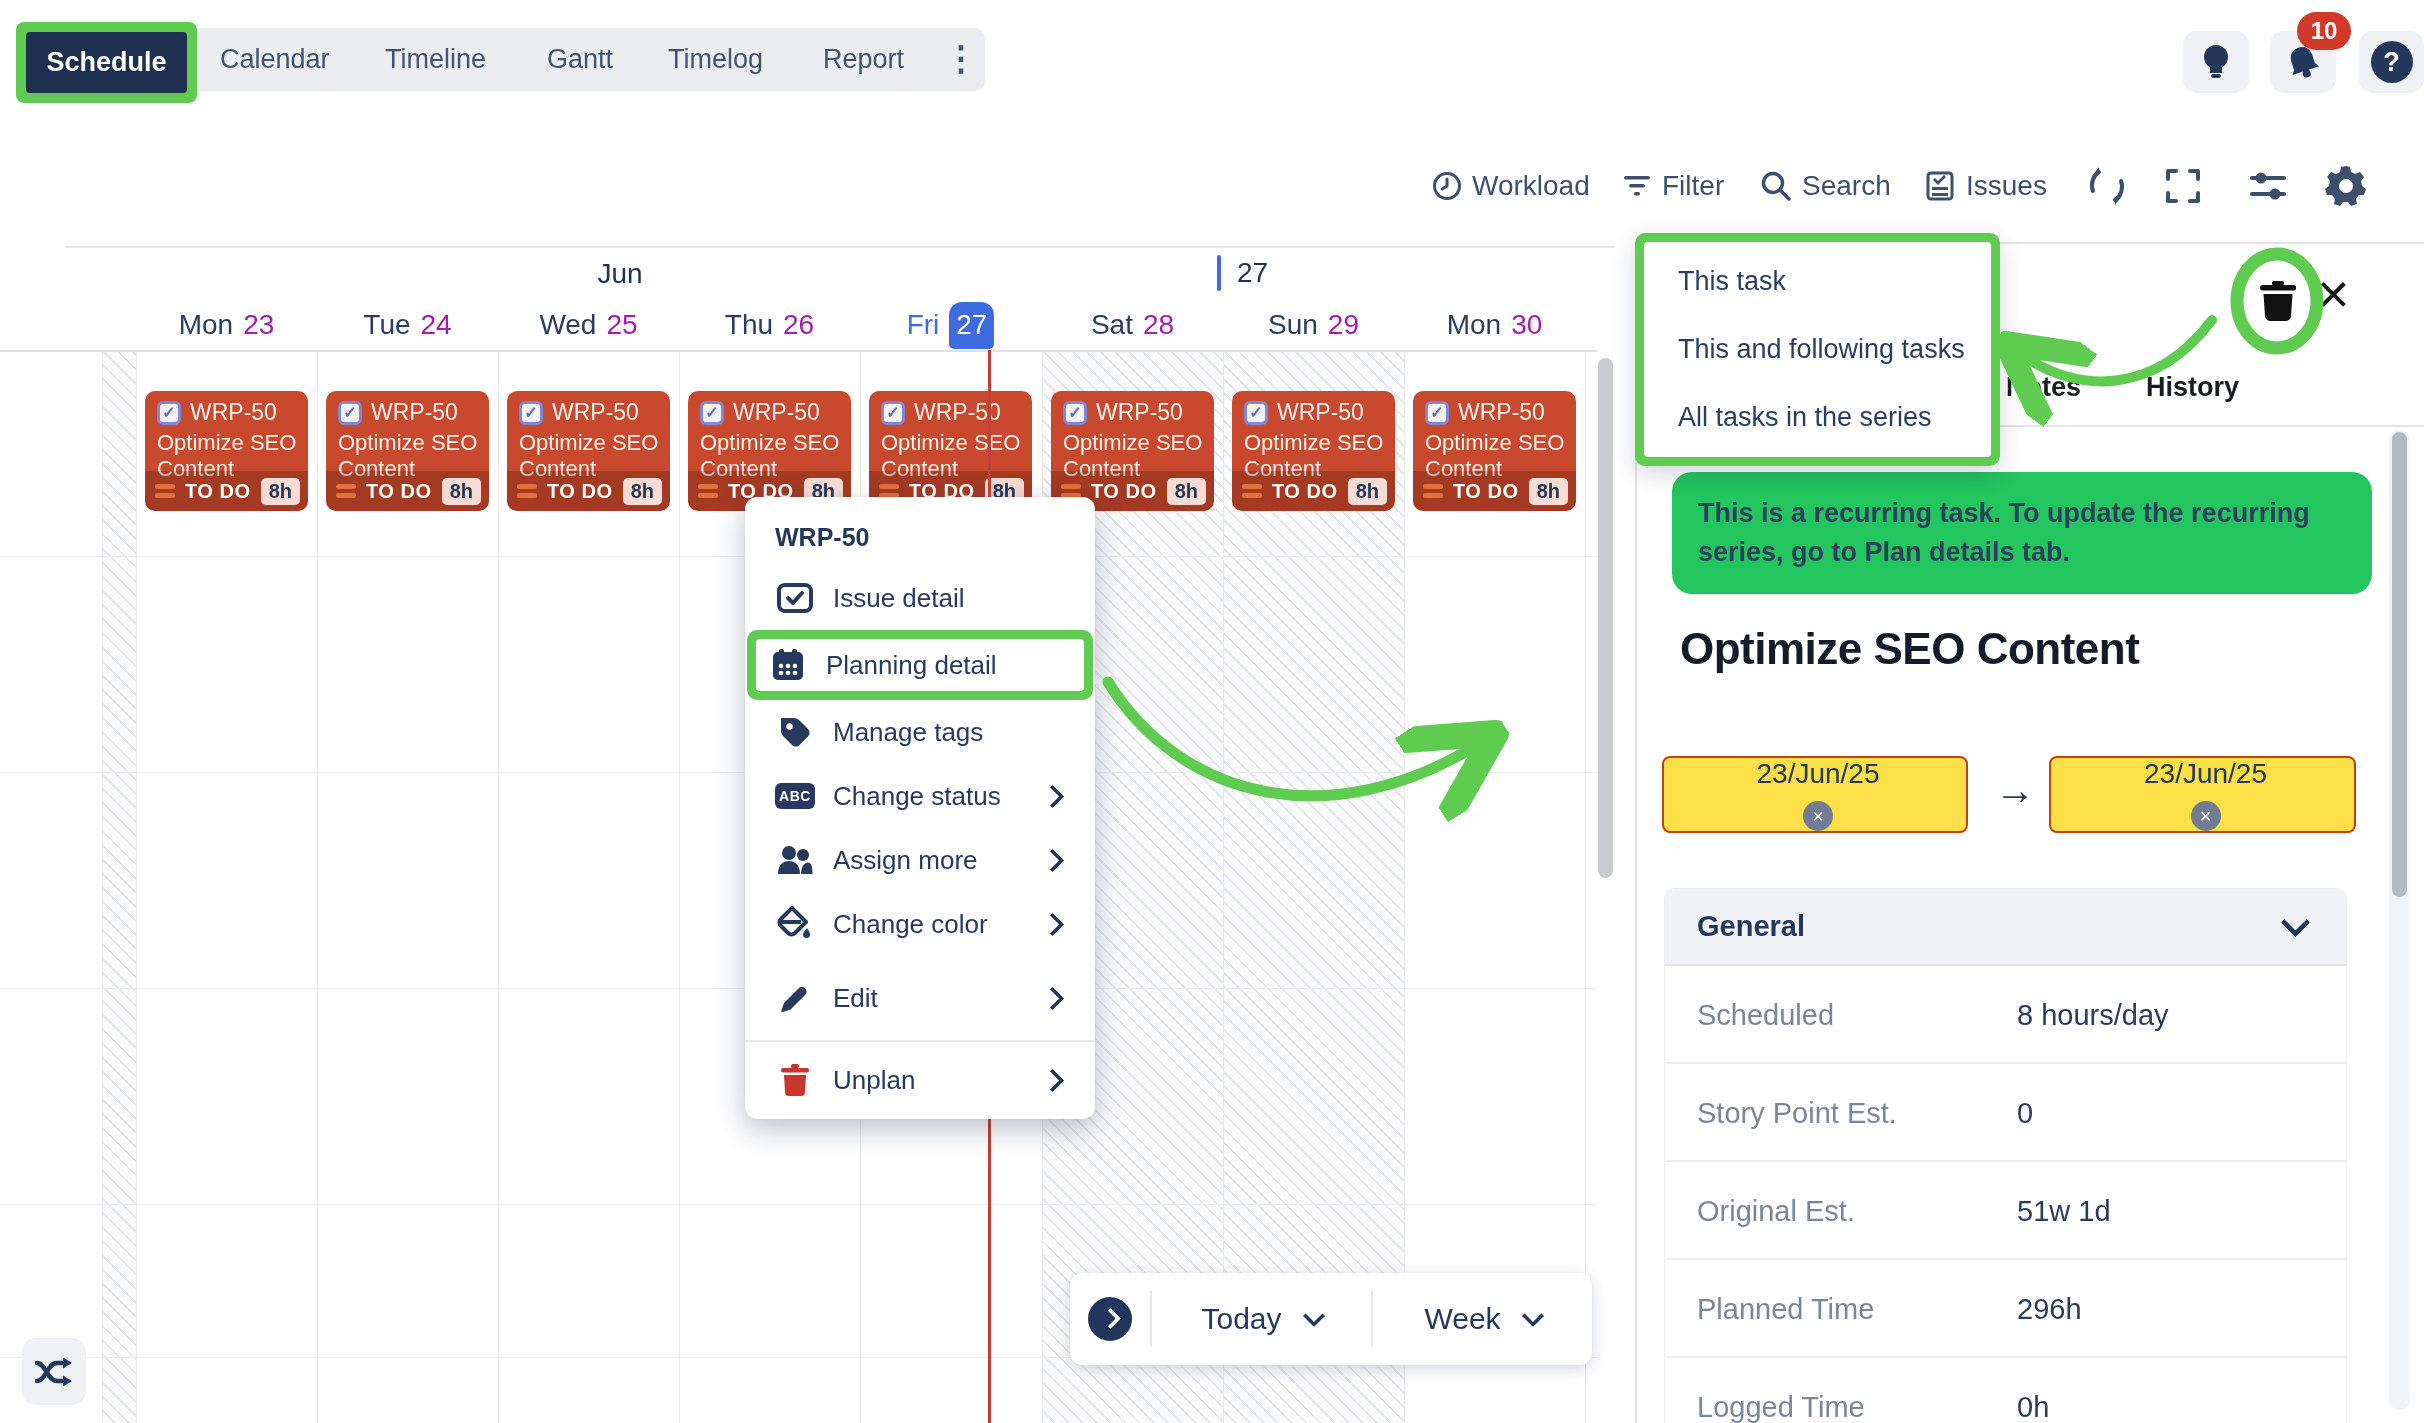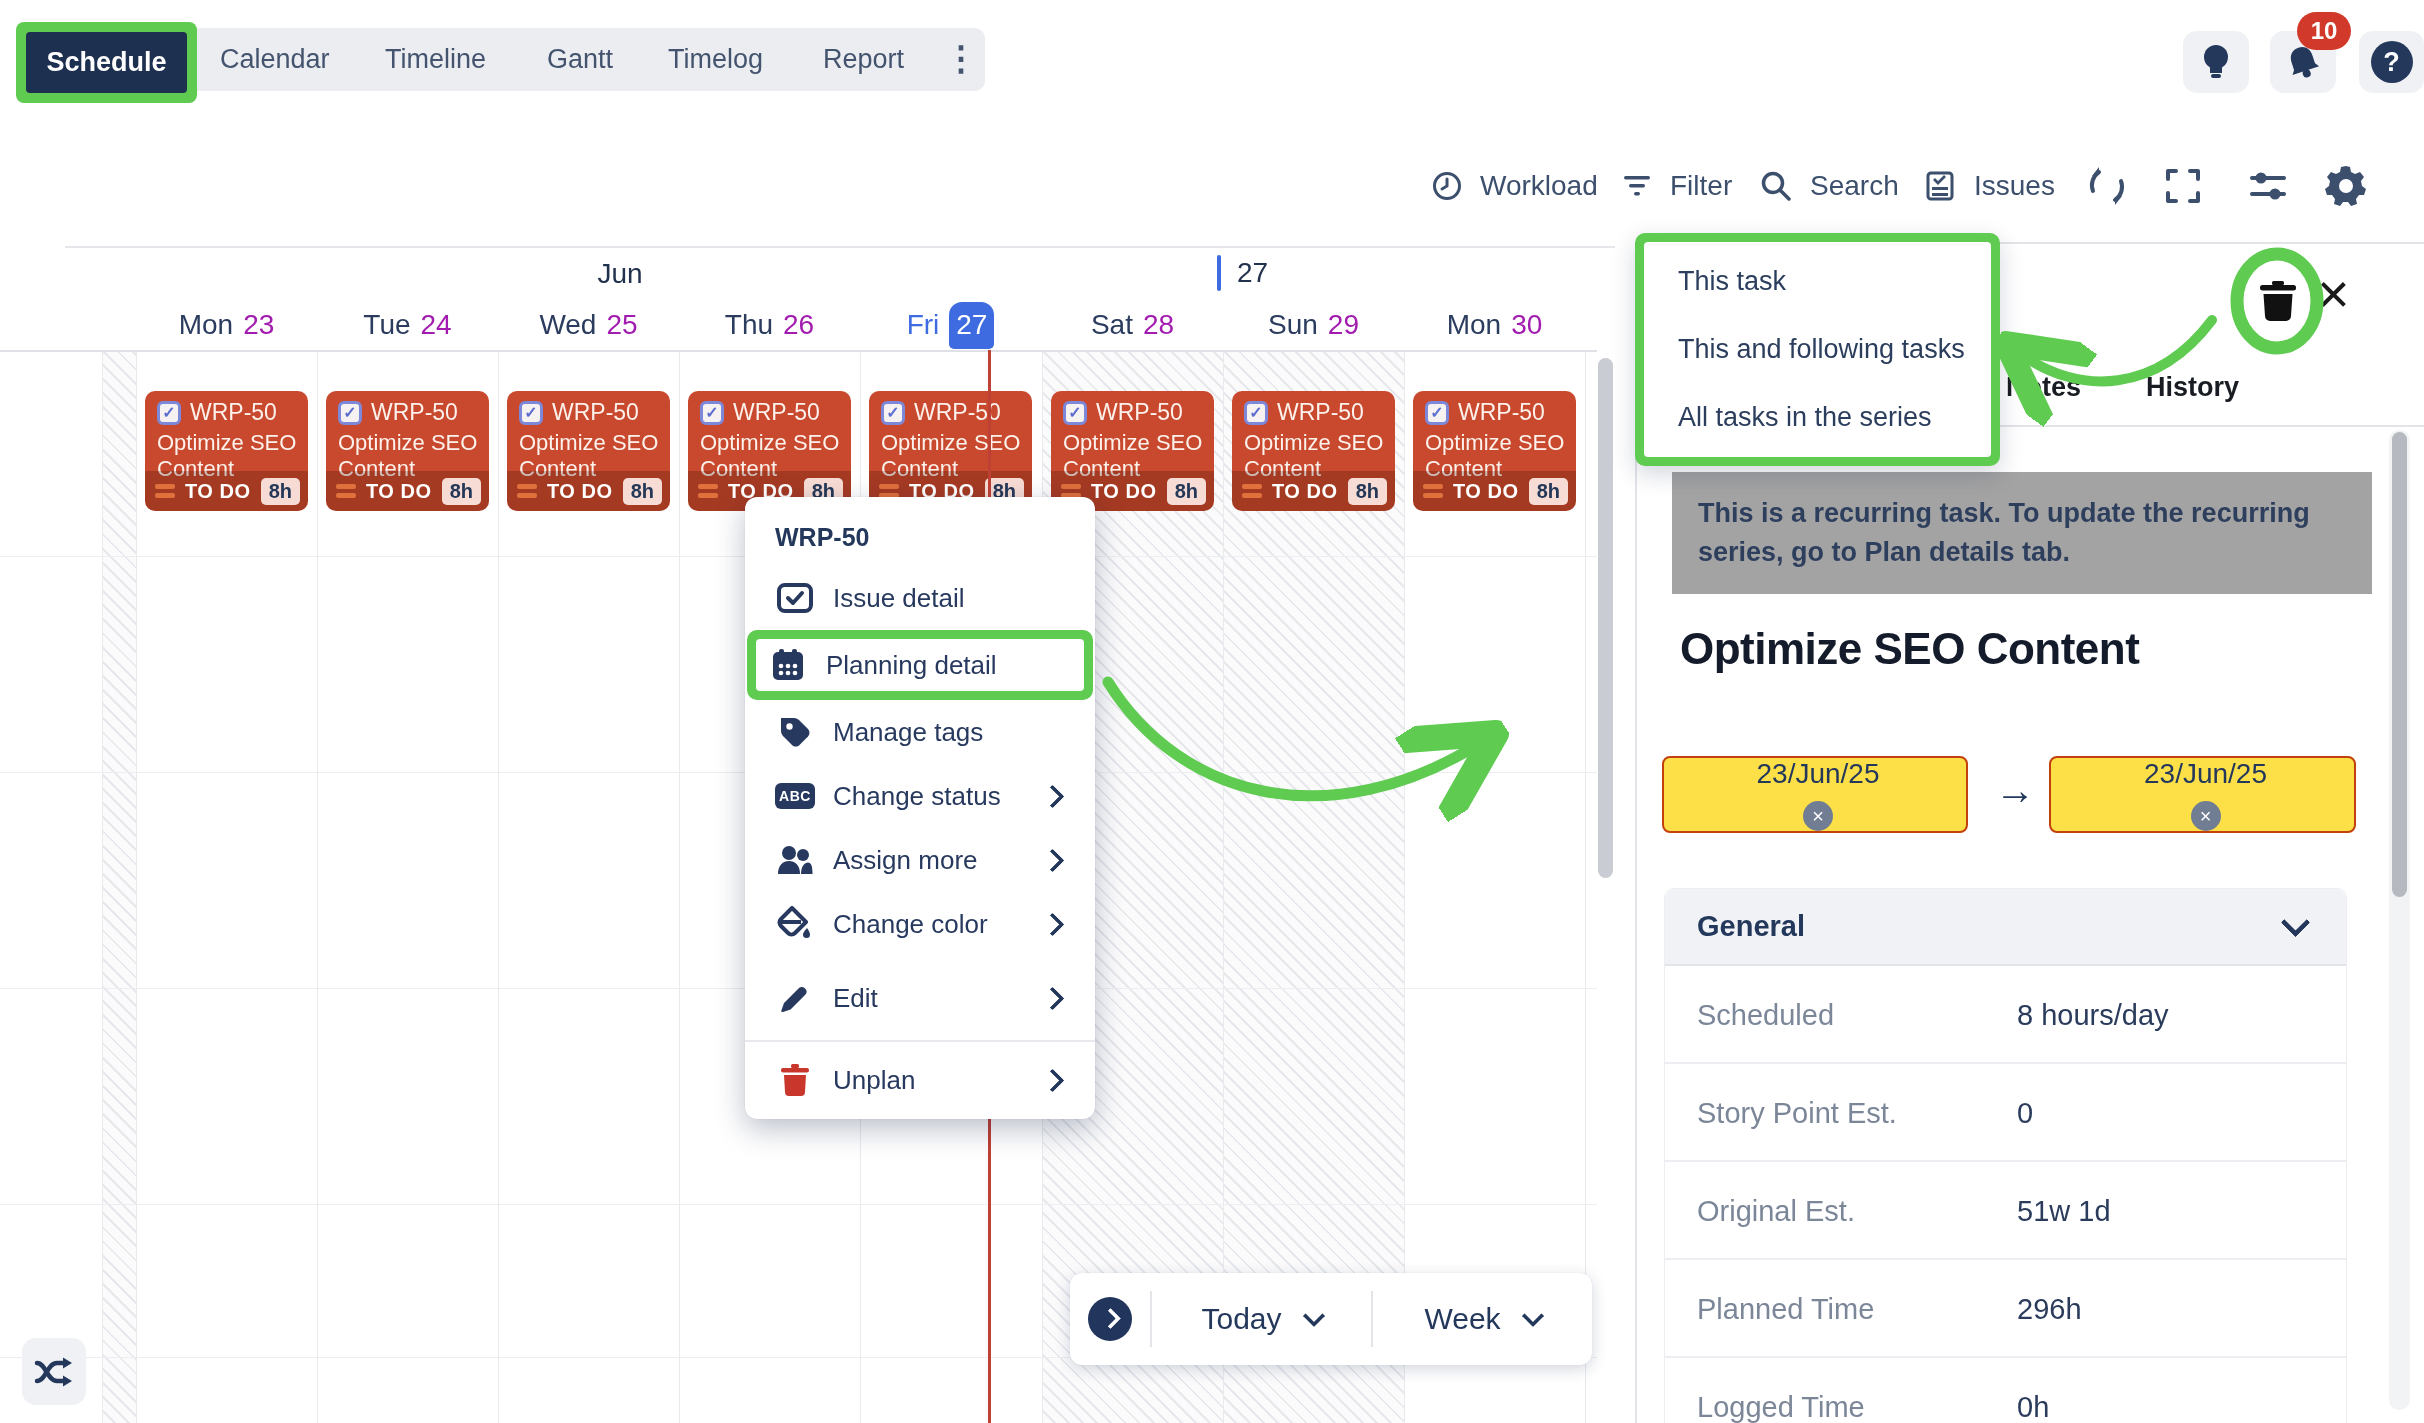--- a/index.html
+++ b/index.html
@@ -16,21 +16,21 @@
   .kebab{left:944px;top:28px;height:63px;line-height:60px;font-size:34px;font-weight:bold;color:#44546f;letter-spacing:-2px;}
 
   
   .iconbtn{top:31px;width:66px;height:62px;background:#f0f1f4;border-radius:14px;display:flex;align-items:center;justify-content:center;}
   .help-circle{width:42px;height:42px;border-radius:50%;background:#24385c;color:#fff;font-size:27px;font-weight:bold;
     display:flex;align-items:center;justify-content:center;}
   .notif-badge{left:2297px;top:12px;min-width:54px;height:38px;border-radius:19px;background:#d13a2a;color:#fff;
     font-size:24px;font-weight:bold;display:flex;align-items:center;justify-content:center;z-index:4;}
 
   
-  .tool{top:160px;height:52px;display:flex;align-items:center;gap:18px;color:#3c4f6d;font-size:28px;font-weight:500;cursor:pointer;}
+  .tool{top:160px;height:52px;display:flex;align-items:center;gap:10px;color:#3c4f6d;font-size:28px;font-weight:500;cursor:pointer;}
   .tool svg{display:block;}
 
   
   .cal-topline{left:65px;top:246px;width:1550px;height:2px;background:#e4e6ea;}
   .month-label{top:248px;height:52px;line-height:52px;font-size:28px;color:#22324e;font-weight:500;}
   .weeknum{left:1217px;top:255px;display:flex;align-items:center;gap:16px;}
   .weeknum-bar{width:4px;height:36px;background:#3e6be0;border-radius:2px;}
   .weeknum-txt{font-size:28px;color:#22324e;}
   .day-cell{top:300px;height:50px;width:181px;display:flex;align-items:center;justify-content:center;gap:10px;
     font-size:28px;color:#2b3c5e;}
@@ -75,21 +75,21 @@
   .mdivider{position:absolute;left:0;top:543px;width:100%;height:2px;background:#e7e9ed;}
 
   
   .panel{left:1635px;top:242px;width:789px;height:1181px;background:#fff;border-left:2px solid #e2e4e8;border-top:2px solid #e2e4e8;
     z-index:8;overflow:hidden;}
   .panel-tabline{position:absolute;left:0;top:181px;width:100%;height:2px;background:#e2e4e8;}
   .ptab{position:absolute;top:128px;font-size:27px;font-weight:bold;color:#191c22;cursor:pointer;}
   .close-x{position:absolute;left:680px;top:22px;font-size:56px;font-weight:300;color:#1a1a1a;line-height:1;cursor:pointer;}
   .pscroll-track{position:absolute;left:752px;top:186px;width:21px;height:980px;background:#f2f3f5;border-radius:10px;}
   .pscroll{position:absolute;left:755px;top:188px;width:15px;height:465px;background:#b6b9bf;border-radius:8px;}
-  .recur-box{position:absolute;left:35px;top:228px;width:648px;background:#a3a3a3;border-radius:0;
+  .recur-box{position:absolute;left:35px;top:228px;width:648px;background:#22c55e;border-radius:20px;
     padding:22px 26px;font-size:27px;font-weight:bold;color:#2e3f5e;line-height:39px;}
   .ptitle{position:absolute;left:43px;top:380px;font-size:44px;font-weight:800;color:#141c2b;letter-spacing:-.5px;}
   .datebox{position:absolute;top:512px;height:77px;border:2px solid #c2410c;border-radius:8px;box-sizing:border-box;
     display:flex;align-items:center;justify-content:space-between;padding:0 16px 0 22px;background:#fde047;cursor:text;flex-direction:column;}
   .datebox .dval{font-size:28px;color:#24385c;}
   .clear-btn{width:30px;height:30px;border-radius:50%;background:#717d92;color:#fff;font-size:20px;
     display:flex;align-items:center;justify-content:center;line-height:1;cursor:pointer;}
   .date-arrow{position:absolute;left:358px;top:524px;font-size:40px;font-weight:bold;color:#24385c;}
   .gen-card{position:absolute;left:27px;top:644px;width:683px;border:1px solid #eceef1;border-radius:10px;box-sizing:border-box;}
   .gen-head{height:77px;background:#f0f2f5;border-radius:10px 10px 0 0;border-bottom:2px solid #e2e4e8;

